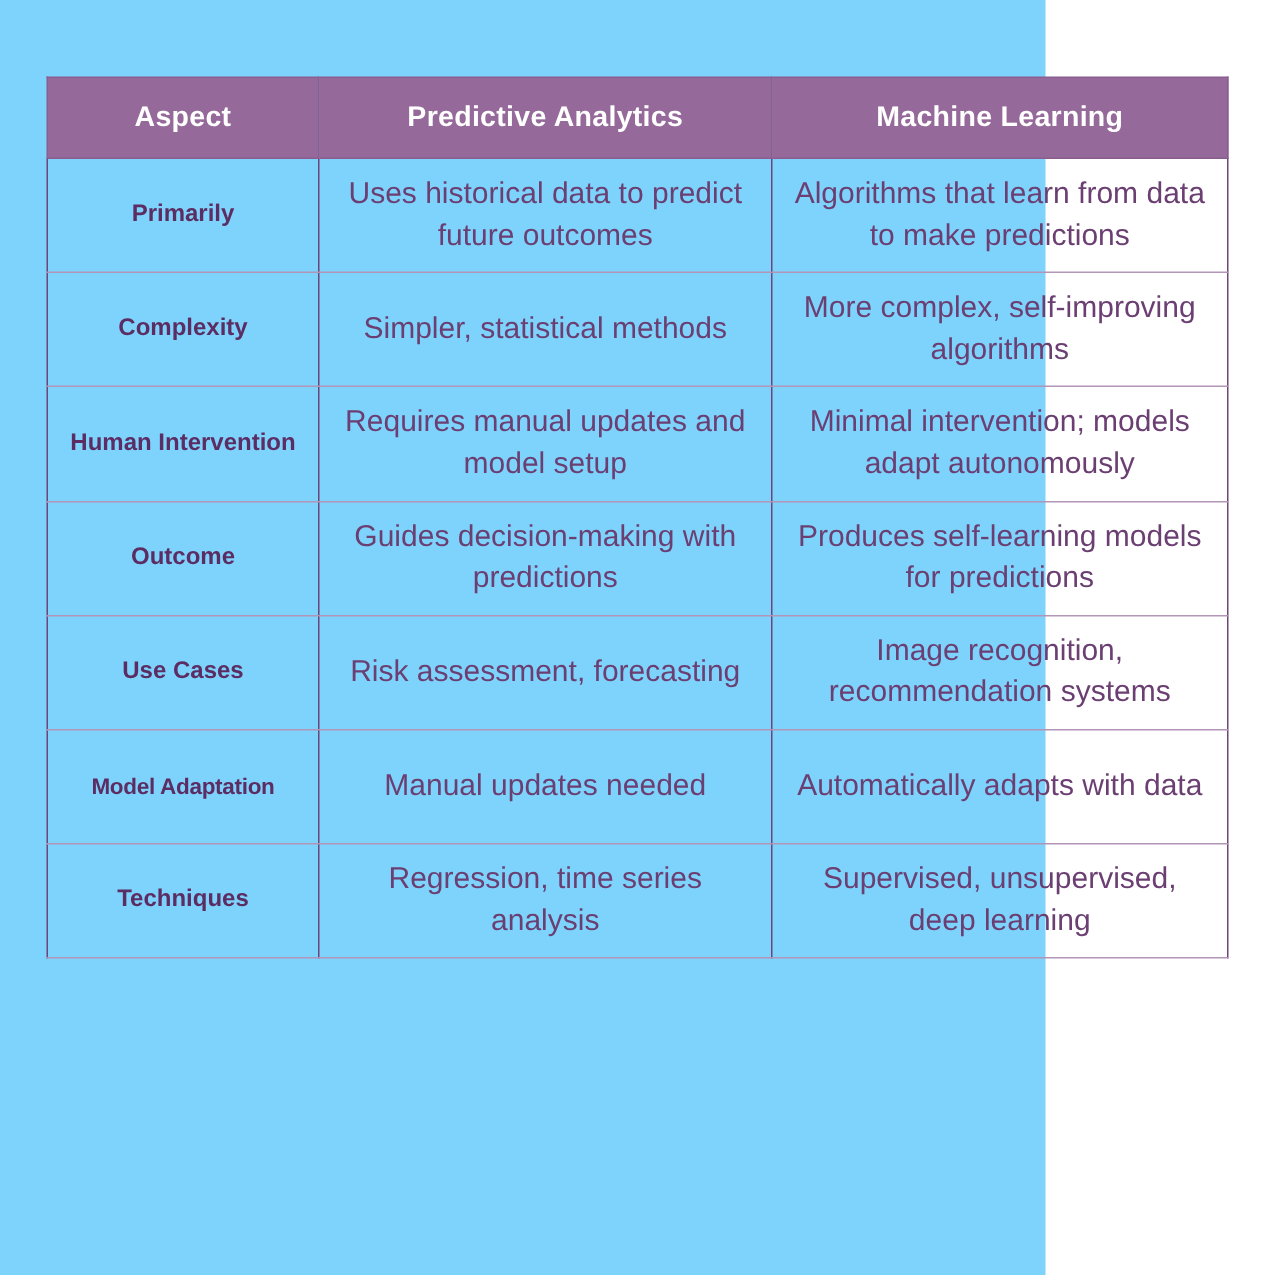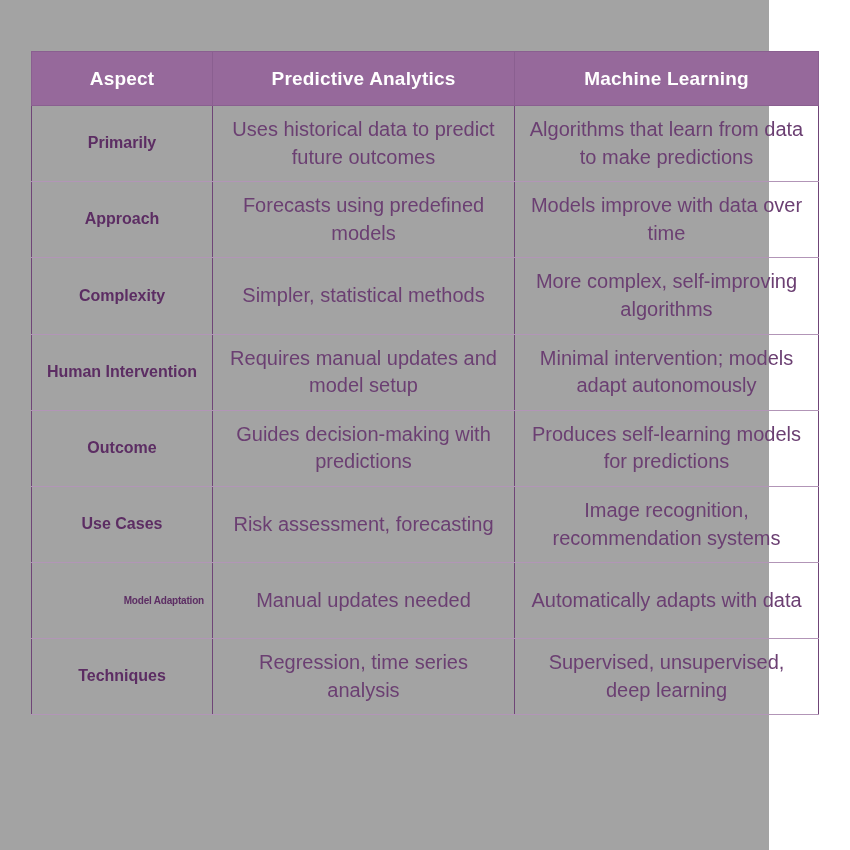--- a/index.html
+++ b/index.html
@@ -9,23 +9,23 @@
   }
   body {
     width: 850px;
     height: 850px;
     font-family: "Liberation Sans", sans-serif;
     -webkit-font-smoothing: antialiased;
   }
 
   .page {
     position: relative;
-    width: 769px;
+    width: 697px;
     height: 850px;
-    background: #a3a3a3;
+    background: #7dd3fc;
     box-sizing: border-box;
   }
 
   .table-wrap {
     position: absolute;
     left: 31px;
     top: 51px;
     width: 787px;
   }
 
@@ -69,23 +69,22 @@
   td.aspect-cell {
     color: #5c2d63;
     font-weight: bold;
     font-size: 16px;
     line-height: 1.3;
     padding-left: 8px;
     padding-right: 8px;
   }
 
   td.aspect-cell.narrow {
-    font-size: 10px;
+    font-size: 15px;
     letter-spacing: -0.2px;
-    text-align: right;
   }
 
   td.body-cell {
     color: #6b3f72;
     font-weight: normal;
     font-size: 20px;
     line-height: 1.38;
   }
 </style>
 </head>
@@ -104,25 +103,20 @@
           <th>Aspect</th>
           <th>Predictive Analytics</th>
           <th>Machine Learning</th>
         </tr>
       </thead>
       <tbody>
         <tr>
           <td class="aspect-cell">Primarily</td>
           <td class="body-cell">Uses historical data to predict future outcomes</td>
           <td class="body-cell">Algorithms that learn from data to make predictions</td>
-        </tr>
-        <tr>
-          <td class="aspect-cell">Approach</td>
-          <td class="body-cell">Forecasts using predefined models</td>
-          <td class="body-cell">Models improve with data over time</td>
         </tr>
         <tr>
           <td class="aspect-cell">Complexity</td>
           <td class="body-cell">Simpler, statistical methods</td>
           <td class="body-cell">More complex, self-improving algorithms</td>
         </tr>
         <tr>
           <td class="aspect-cell">Human Intervention</td>
           <td class="body-cell">Requires manual updates and model setup</td>
           <td class="body-cell">Minimal intervention; models adapt autonomously</td>

